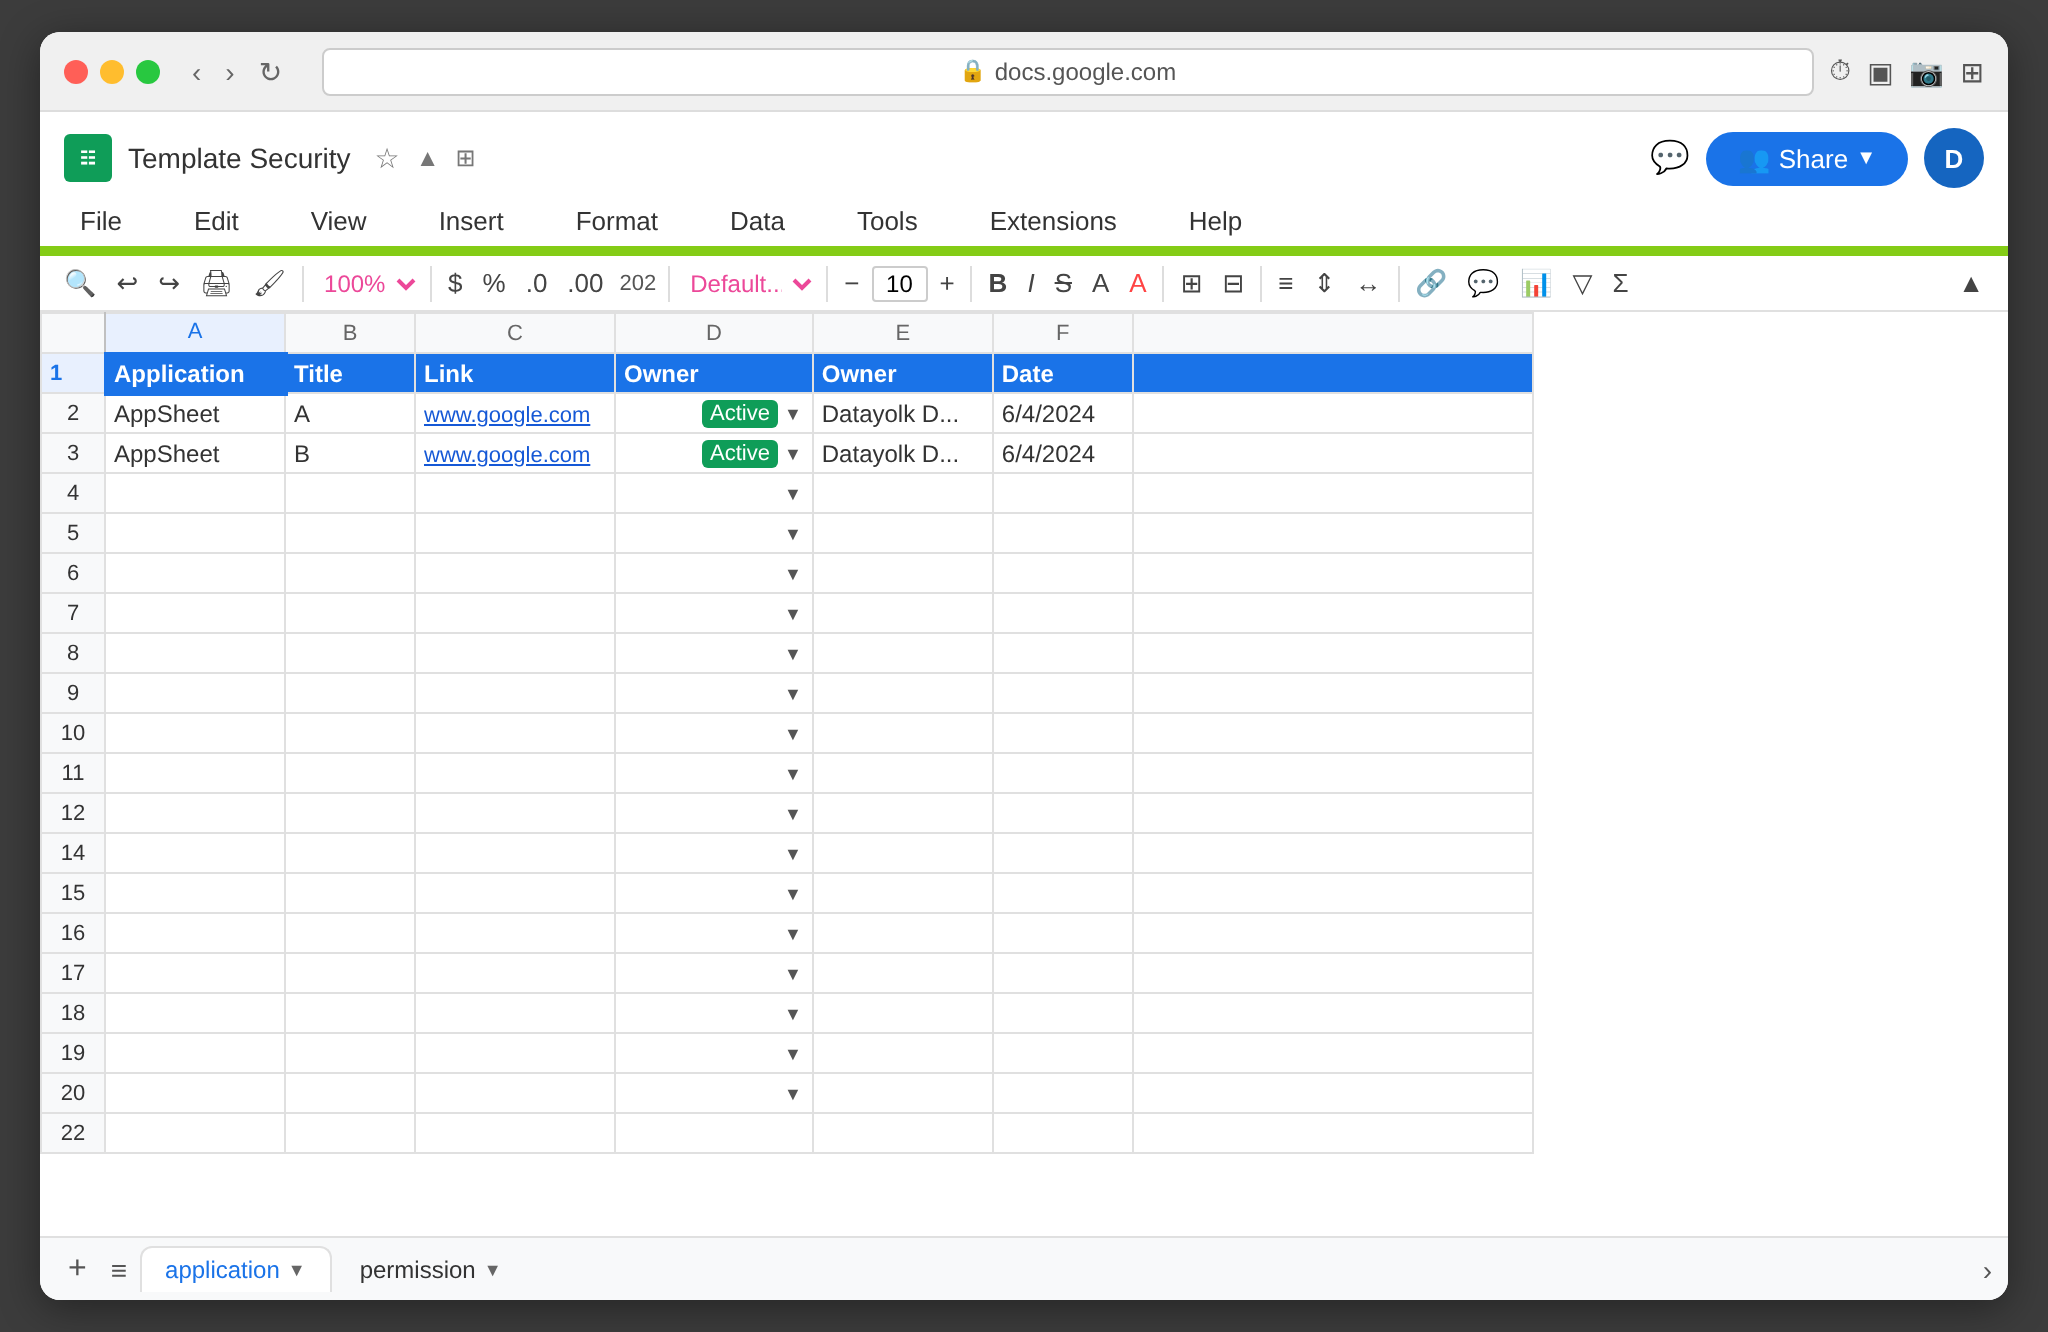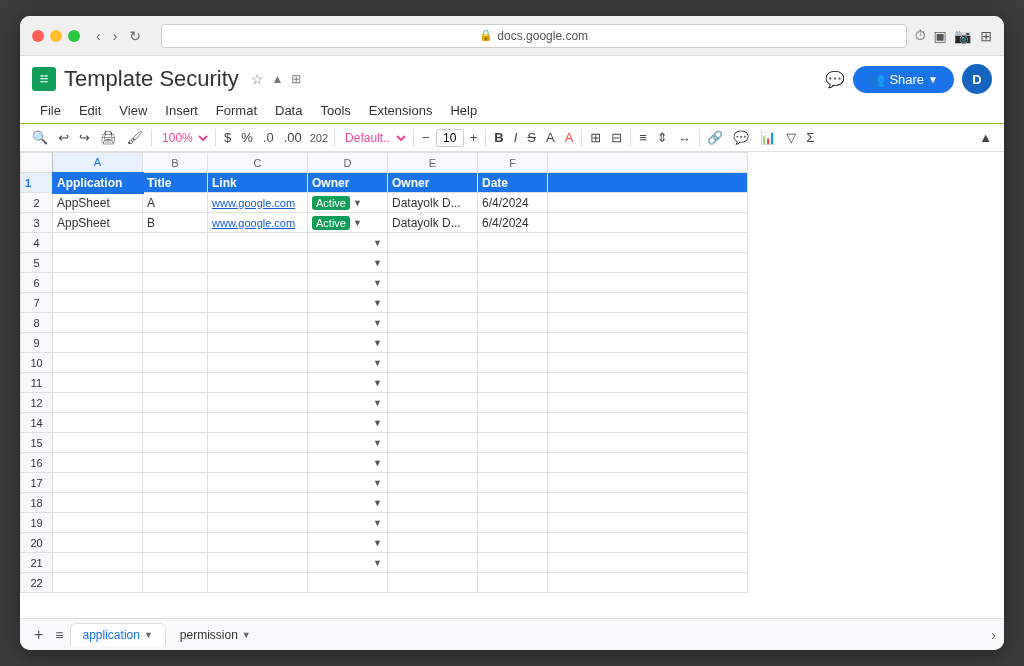--- a/index.html
+++ b/index.html
@@ -77,21 +77,21 @@
     }
     .sheets-logo {
       width: 24px; height: 24px;
       background: #0f9d58;
       border-radius: 3px;
       display: flex; align-items: center; justify-content: center;
       color: white; font-size: 10px; font-weight: bold;
       flex-shrink: 0;
     }
     .doc-title {
-      font-size: 22px;
+      font-size: 14px;
       color: #333;
       font-weight: normal;
     }
     .star-icon { color: #777; font-size: 14px; margin-left: 4px; cursor: pointer; }
     .drive-icon { color: #777; font-size: 14px; cursor: pointer; }
     .title-spacer { flex: 1; }
     .share-btn {
       background: #1a73e8;
       color: white;
       border: none;
@@ -110,22 +110,22 @@
       color: white;
       display: flex; align-items: center; justify-content: center;
       font-size: 13px; font-weight: bold;
       cursor: pointer;
     }
 
     
     .menubar {
       display: flex;
       padding: 2px 12px;
-      gap: 2px;
-      border-bottom: 1px solid #84cc16;
+      gap: 20px;
+      border-bottom: 5px solid #84cc16;
     }
     .menu-item {
       padding: 3px 8px;
       font-size: 13px;
       color: #333;
       cursor: pointer;
       border-radius: 3px;
     }
 
     
@@ -249,20 +249,21 @@
       background: #e8f0fe;
     }
     
     .status-active {
       background: #0f9d58;
       color: white;
       border-radius: 3px;
       padding: 1px 4px;
       font-size: 11px;
       display: inline-block;
+      margin-left: 39px;
     }
     
     .dropdown-arrow {
       color: #555; font-size: 9px; padding: 0 1px;
     }
     .status-cell {
       display: flex; align-items: center; gap: 2px;
     }
     
     .link-cell { color: #1558d6; text-decoration: underline; font-size: 11px; }
@@ -716,34 +717,20 @@
               <td>
                 <div class="empty-status">
                   <span class="dropdown-arrow">▼</span>
                 </div>
               </td>
               <td></td>
               <td></td>
               <td></td>
             </tr>
           <tr>
-              <td class="col-row">21</td>
-              <td></td>
-              <td></td>
-              <td></td>
-              <td>
-                <div class="empty-status">
-                  <span class="dropdown-arrow">▼</span>
-                </div>
-              </td>
-              <td></td>
-              <td></td>
-              <td></td>
-            </tr>
-          <tr>
               <td class="col-row">22</td>
               <td></td>
               <td></td>
               <td></td>
               <td></td>
               <td></td>
               <td></td>
               <td></td>
             </tr>
 

